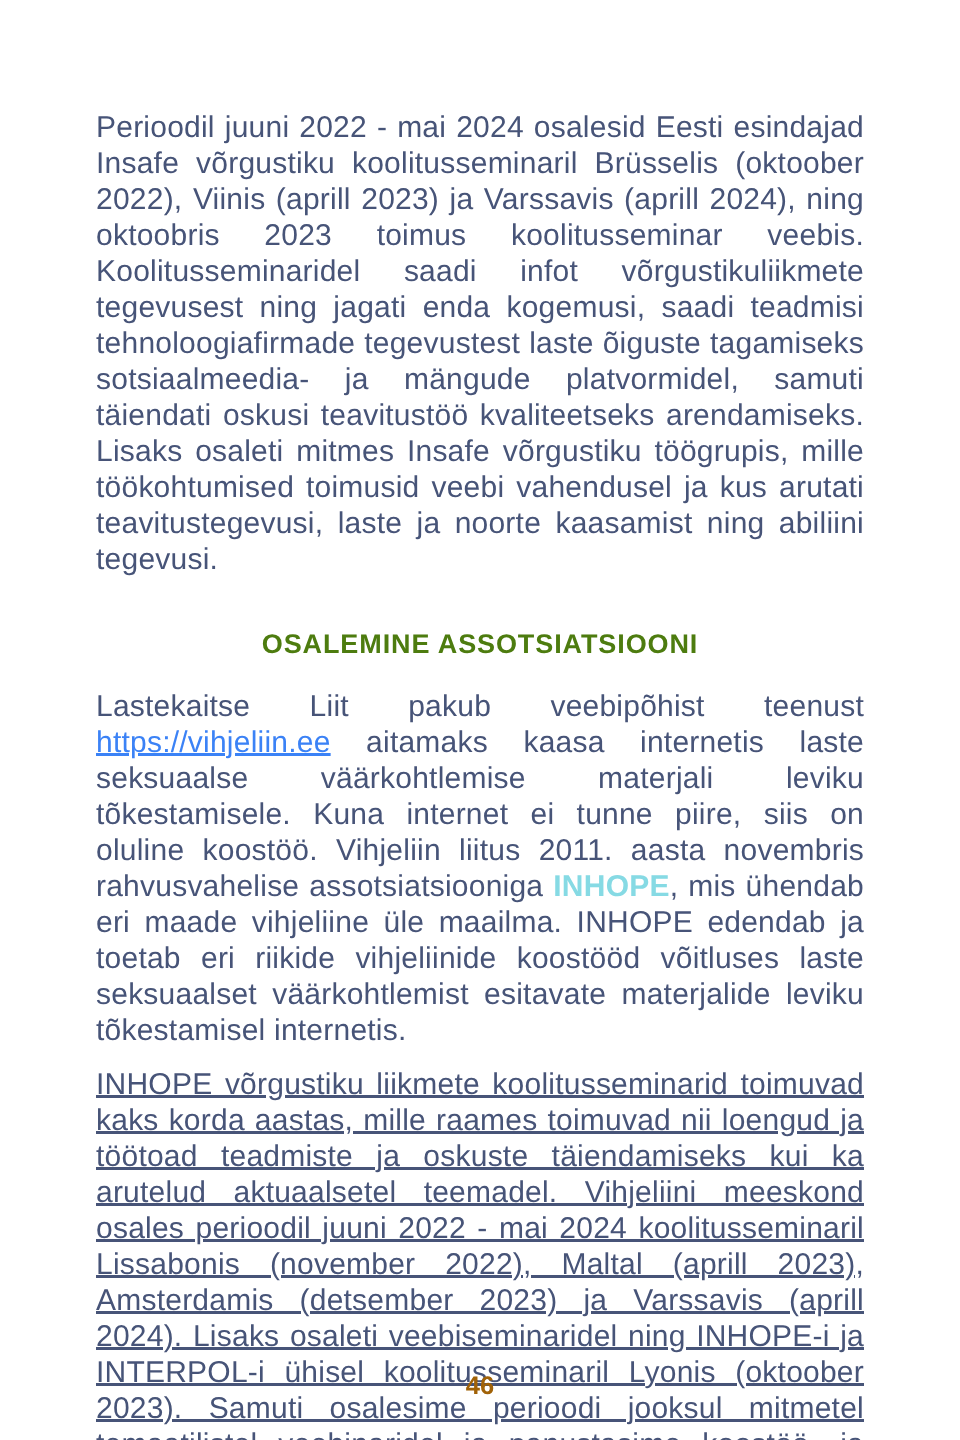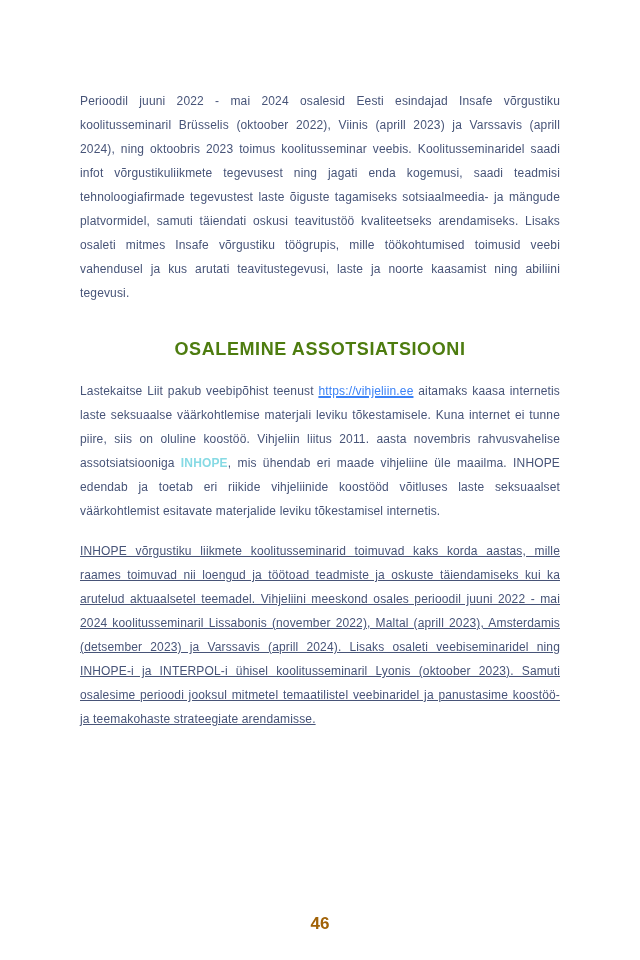--- a/index.html
+++ b/index.html
@@ -14,22 +14,22 @@
     background: #ffffff;
     overflow: hidden;
     font-family: "Liberation Sans", "DejaVu Sans", sans-serif;
   }
   .content {
     width: 512px;
     margin: 0 auto;
     padding-top: 73px;
   }
   p.body {
-    margin: 16px;
-    font-size: 12px;
+    margin: 0;
+    font-size: 20px;
     line-height: 24px;
     text-align: justify;
     color: #475478;
     letter-spacing: 0.15px;
     font-weight: 500;
   }
   p.body + h2.heading {
     margin-top: 31px;
   }
   h2.heading {

